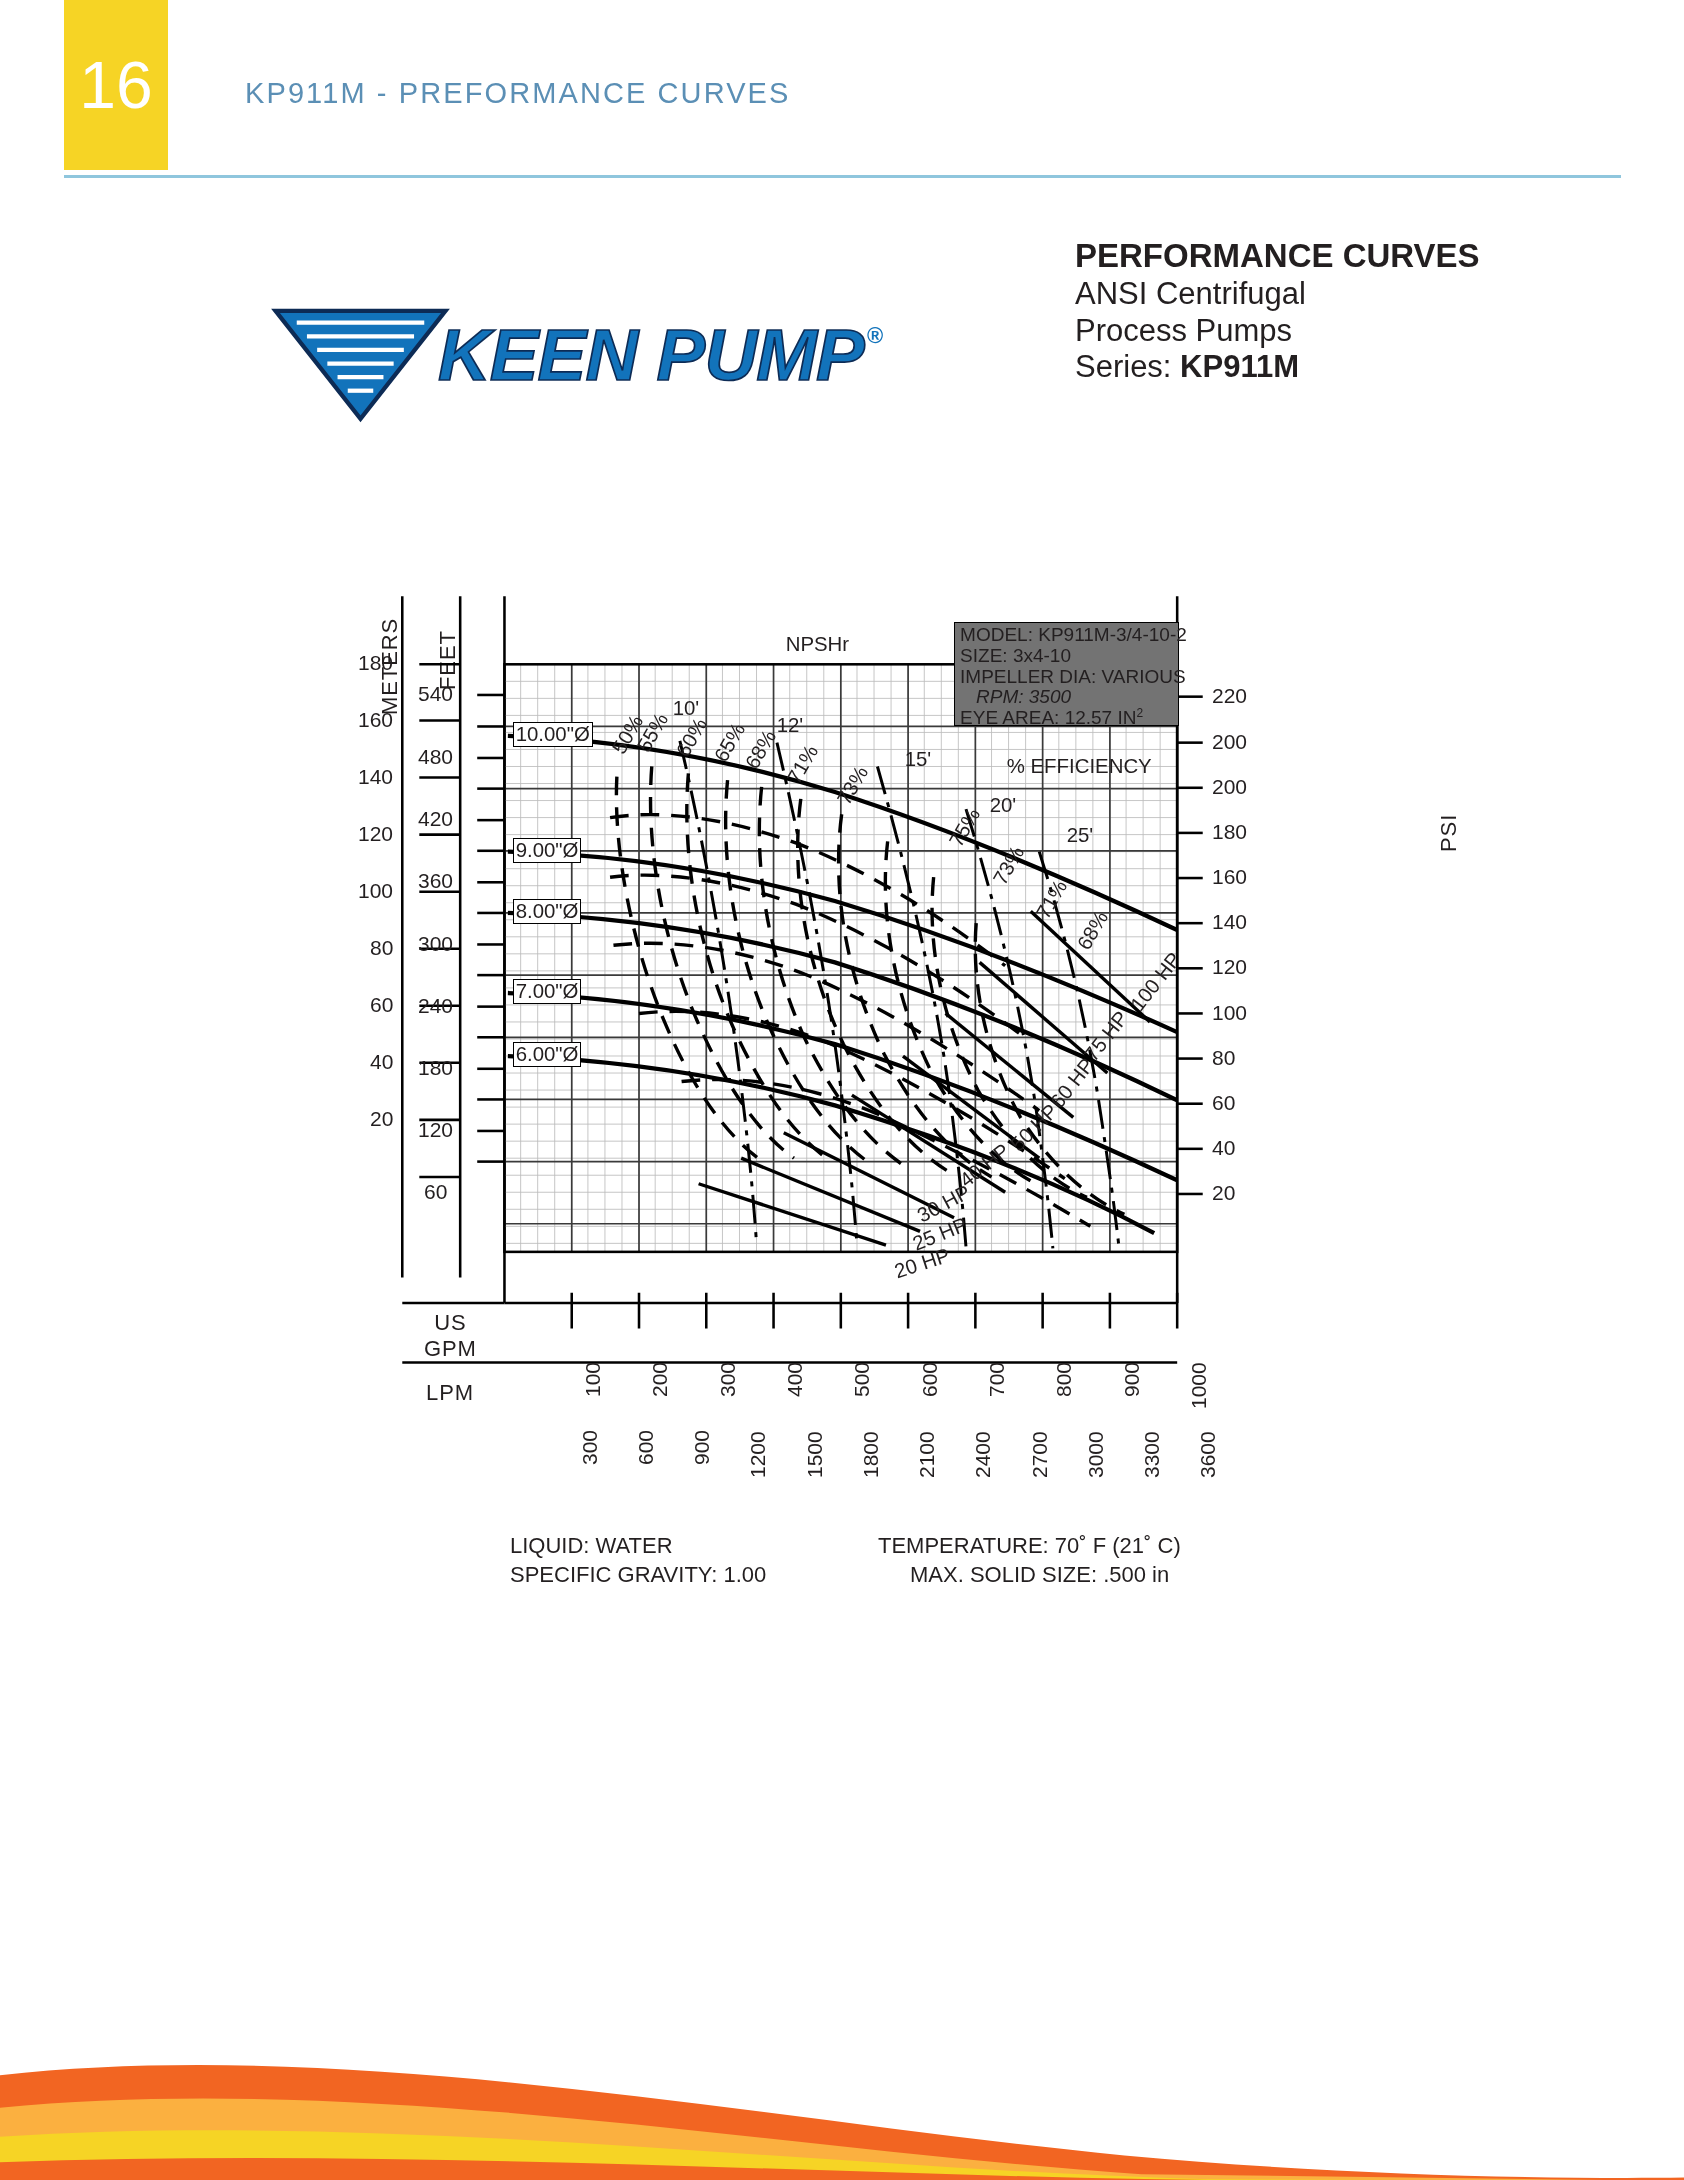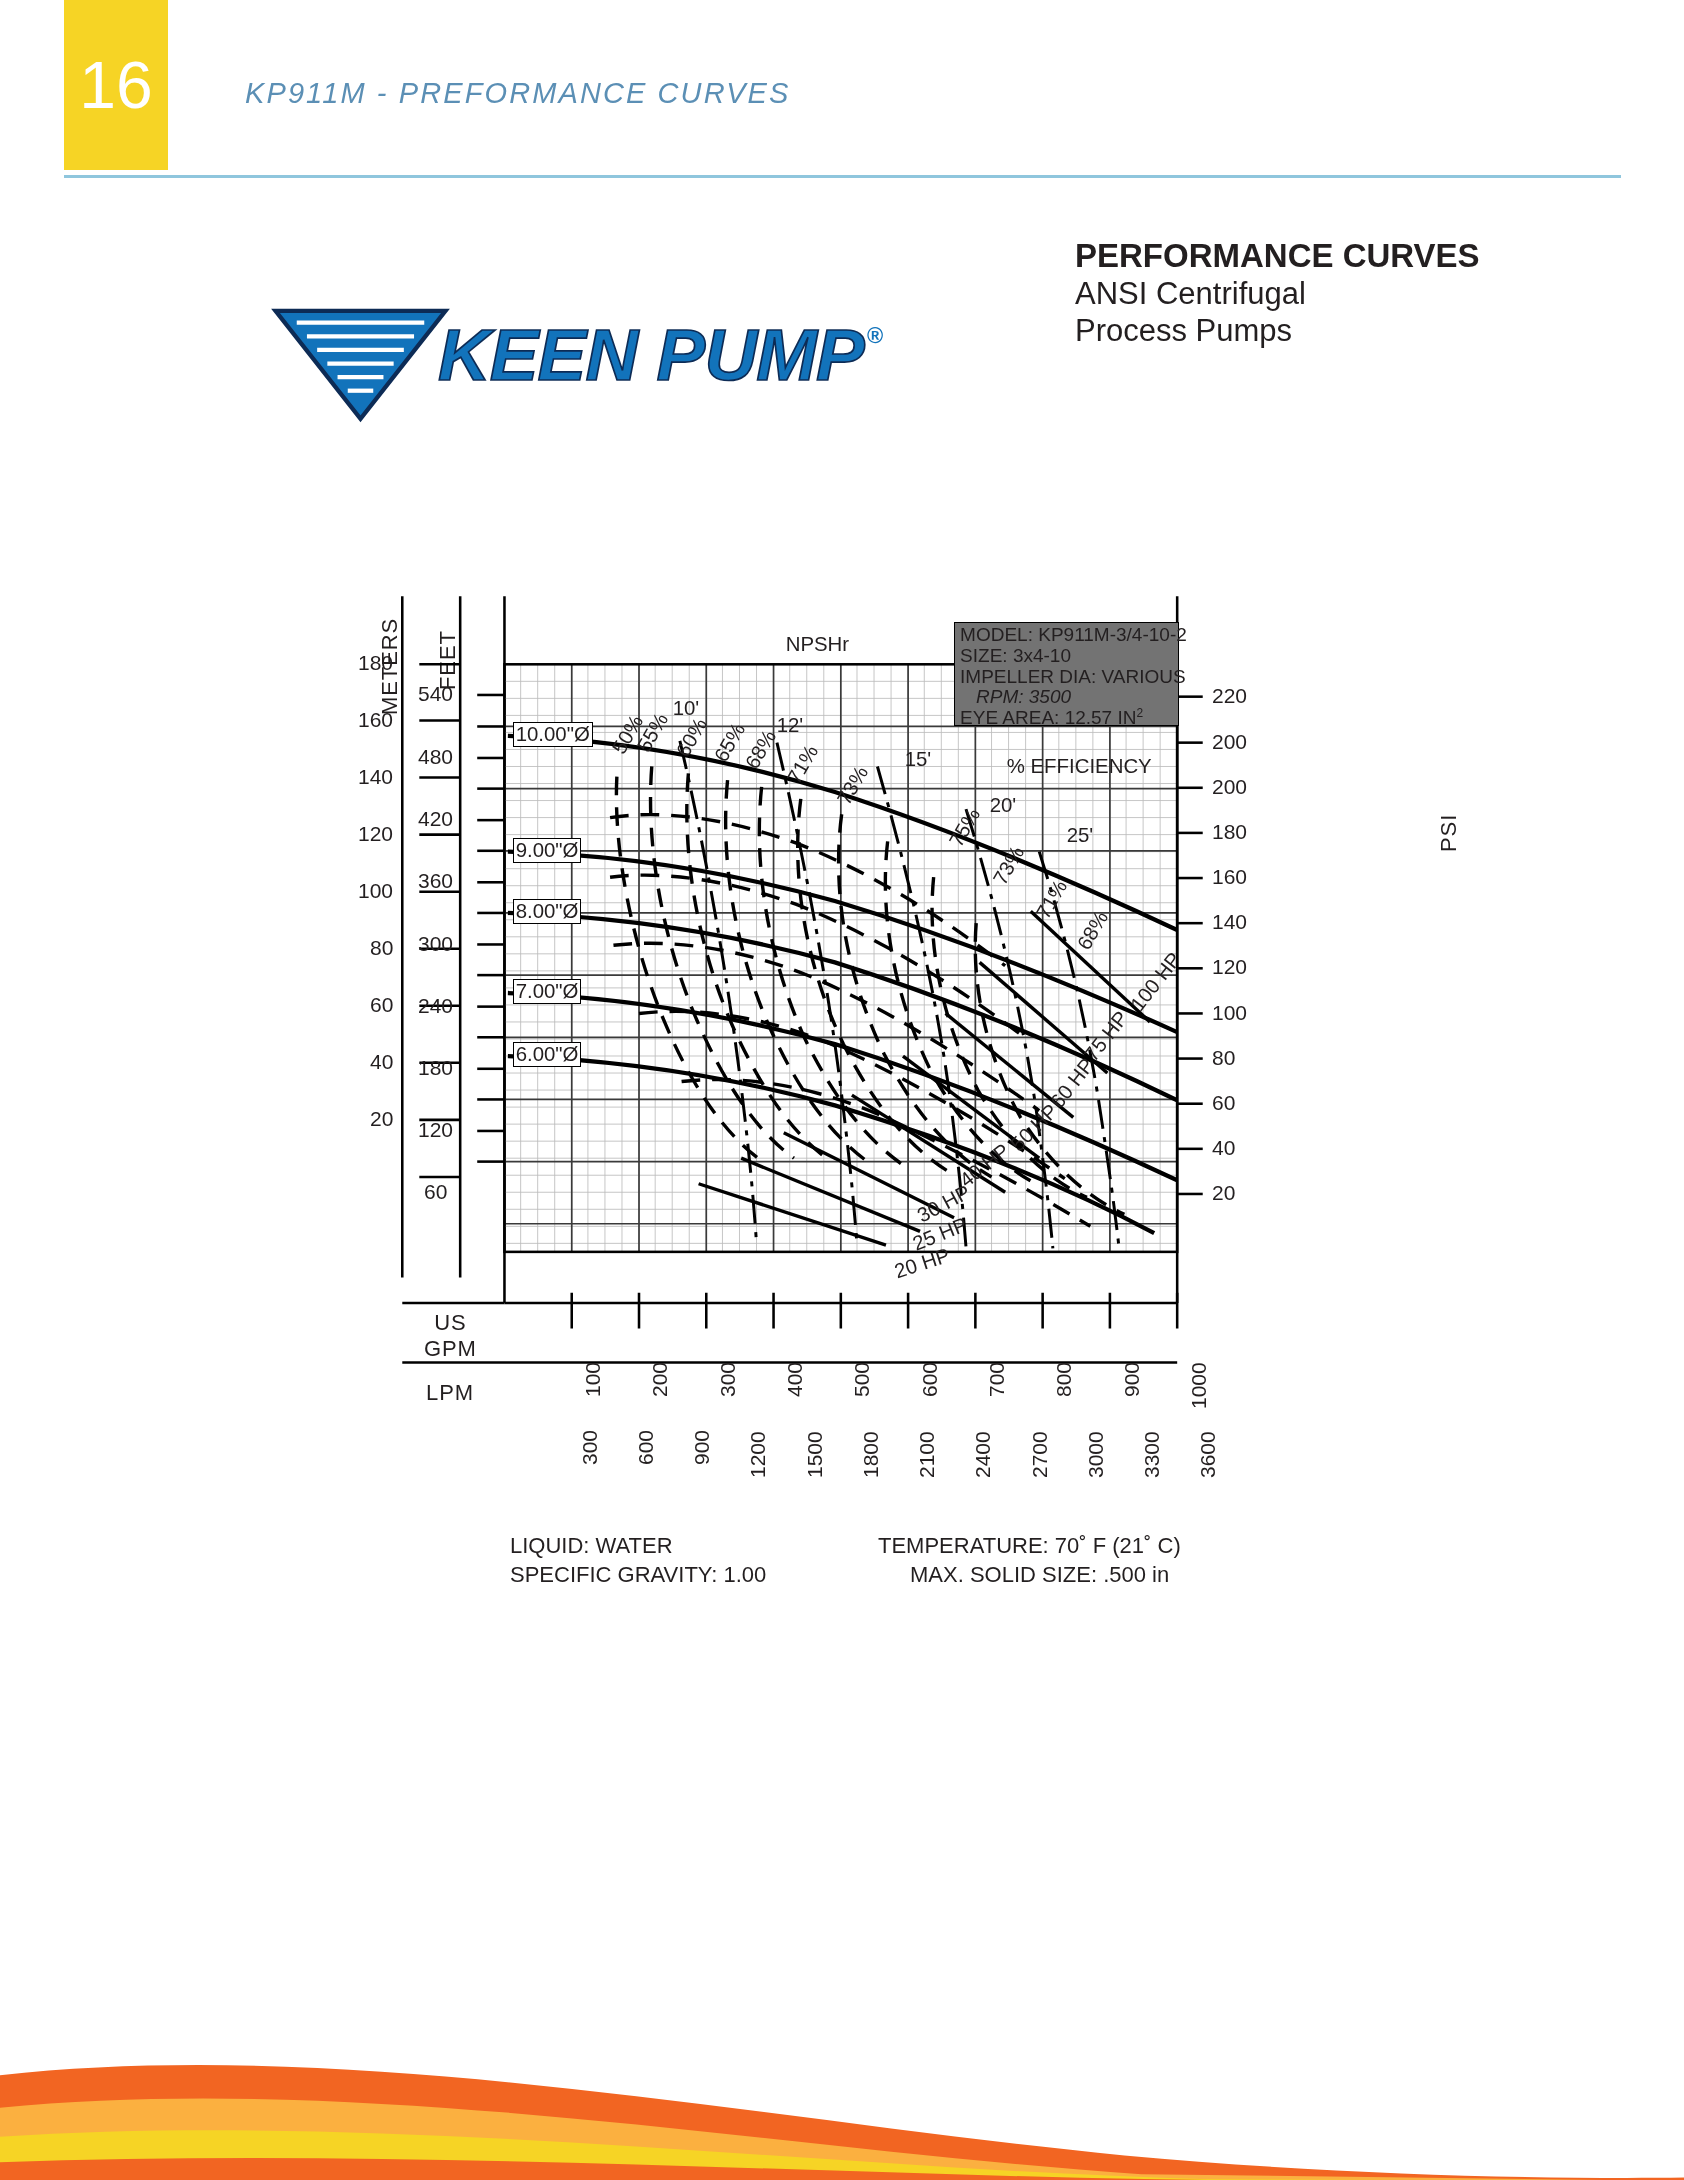--- a/index.html
+++ b/index.html
@@ -11,21 +11,21 @@
   #page-number-badge{
     position:absolute;left:64px;top:0;width:104px;height:170px;
     background:#f6d425;display:flex;align-items:center;justify-content:center;
   }
   #page-number-badge span{
     font-size:66px;color:#ffffff;font-weight:400;line-height:1;
     font-family:"Liberation Sans", sans-serif;
   }
   #header-title{
     position:absolute;left:245px;top:77px;font-size:29px;letter-spacing:2.1px;
-    color:#5b8fb5;font-weight:400;white-space:nowrap;font-style:italic;
+    color:#5b8fb5;font-weight:400;white-space:nowrap;
   }
   #header-rule{
     position:absolute;left:64px;top:175px;width:1557px;height:2.6px;background:#8fc6dd;
   }
   
   #logo-wrap{position:absolute;left:271px;top:294px;width:647px;height:136px;}
   #logo-triangle{position:absolute;left:0;top:10.2px;}
   #logo-text{
     position:absolute;left:167px;top:19px;font-size:73px;font-weight:bold;font-style:italic;
     color:#1273bb;letter-spacing:-0.9px;font-family:"Liberation Sans", sans-serif;
@@ -74,20 +74,23 @@
     <polygon points="5,8 205,8 105,135" fill="none" stroke="#0d2b55" stroke-width="5"></polygon>
   </svg>
   <div id="logo-text">KEEN PUMP</div>
   <div id="logo-reg">®</div>
 </div>
 
 <div id="title-block">
   <div class="t1">PERFORMANCE CURVES</div>
   <div class="t2">ANSI Centrifugal</div>
   <div class="t2">Process Pumps</div>
+  <div class="t4">
+    <span>Series: </span><b>KP911M</b>
+  </div>
 </div>
 
 <div id="chart-area">
 
   <div class="axis-title rot90" style="left:19px;top:119px;">METERS</div>
   <div class="axis-title rot90" style="left:77px;top:94px;">FEET</div>
   <div class="axis-title rot90" style="left:1078px;top:256px;">PSI</div>
 
   <svg width="1107" height="903" viewBox="0 0 1300 1060" style="position:absolute;left:0;top:0;">
     <defs>

